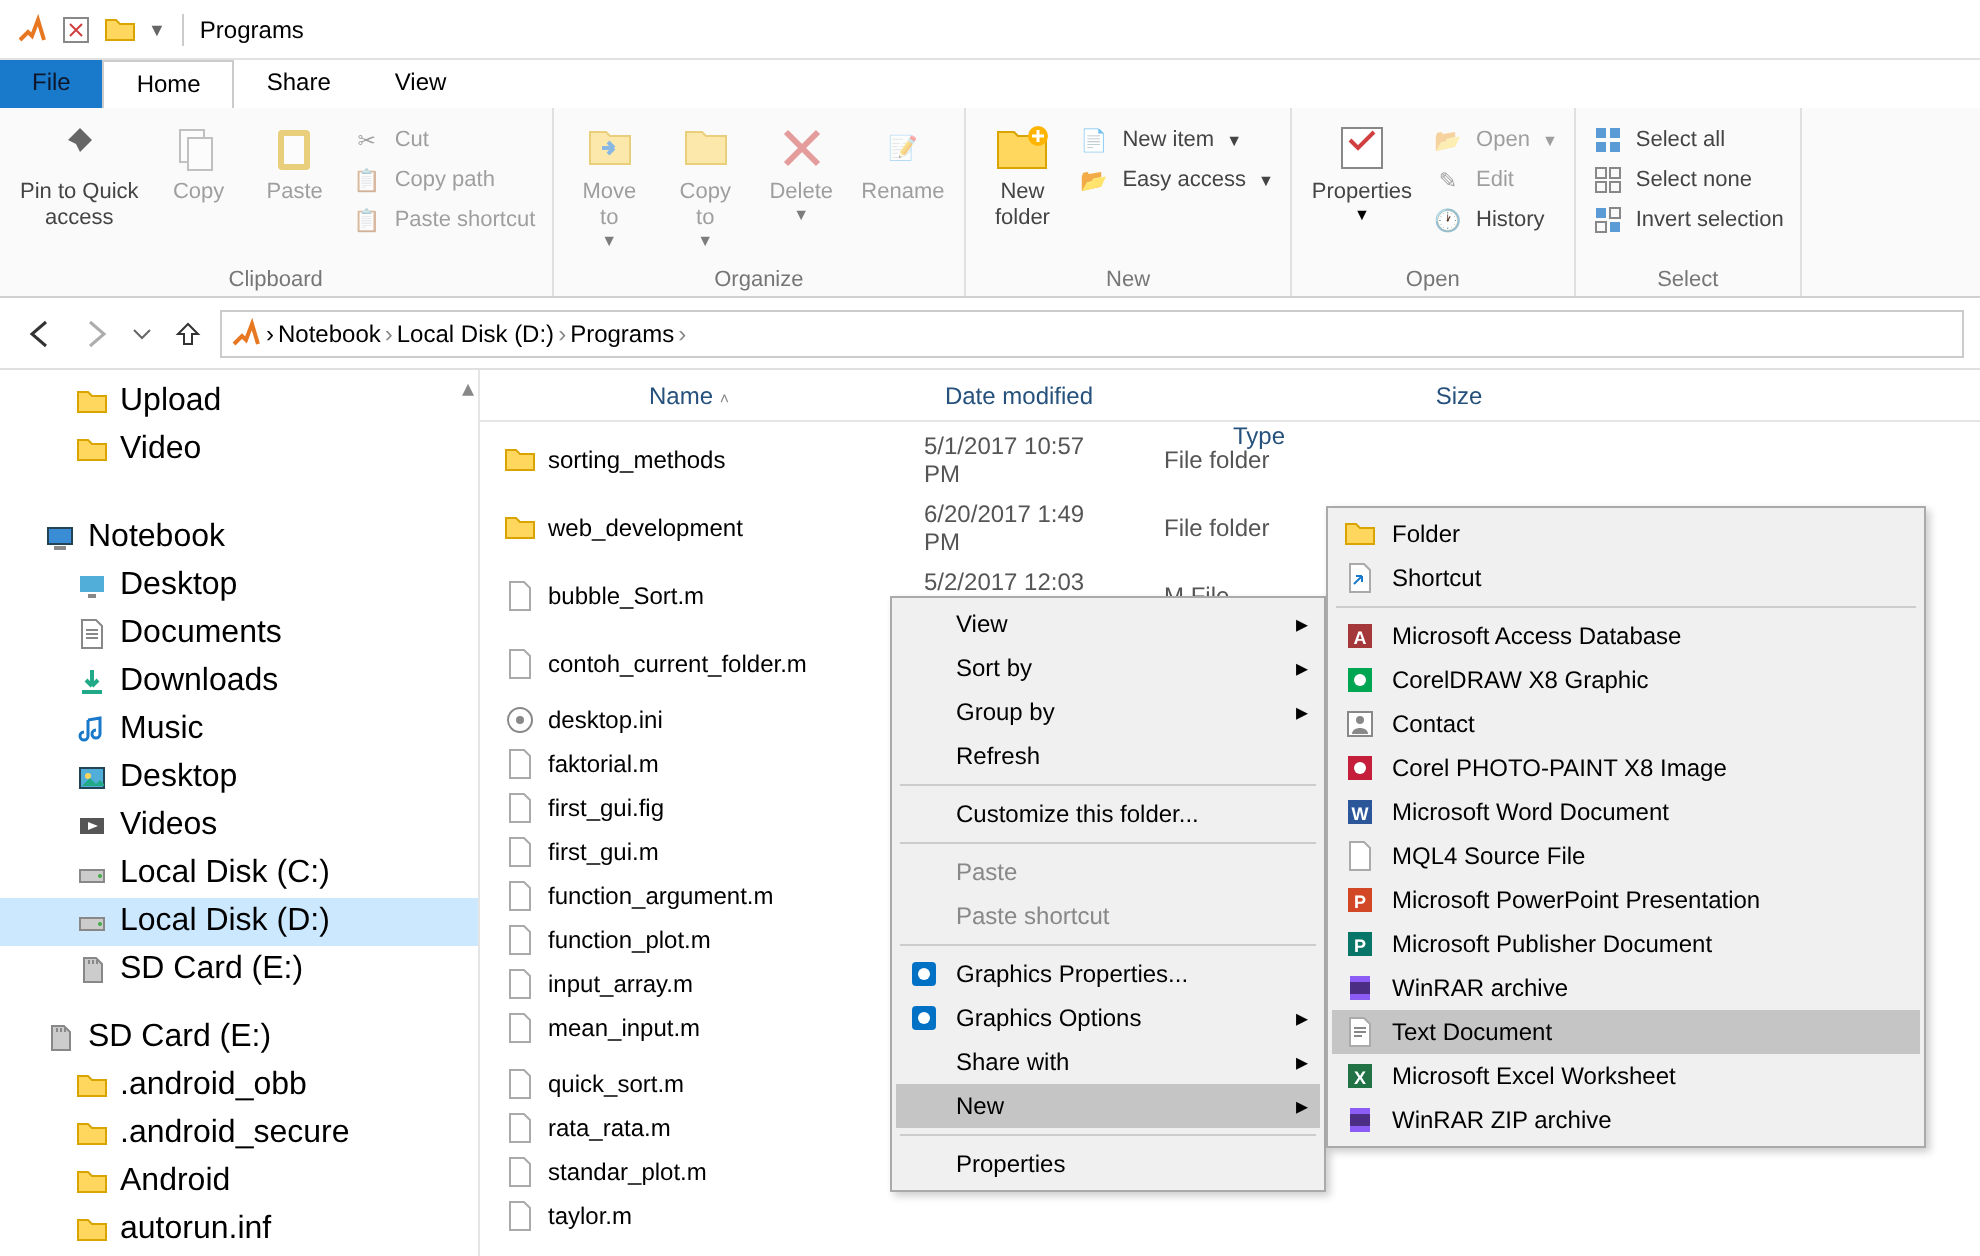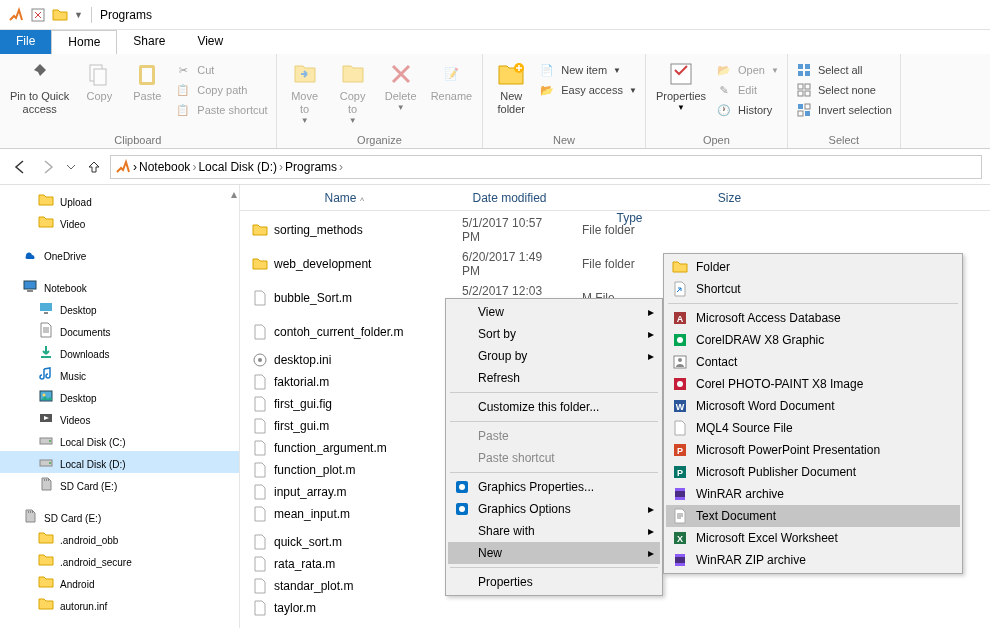--- a/index.html
+++ b/index.html
@@ -6,21 +6,21 @@
 body { font-size: 12px; background: #fff; width: 990px; height: 628px; overflow: hidden; position: relative; }
 
 .titlebar { height: 30px; display: flex; align-items: center; padding: 0 8px; background: #fff; border-bottom: 1px solid #e1e1e1; }
 .titlebar .qa { display: flex; gap: 6px; align-items: center; }
 .titlebar .qa .mico { width: 16px; height: 16px; }
 .titlebar .sep { width: 1px; height: 16px; background: #ccc; margin: 0 8px; }
 .titlebar .wtitle { font-size: 12px; }
 
 .tabbar { height: 24px; display: flex; background: #fff; }
 .tabbar .tab { padding: 4px 16px; font-size: 12px; cursor: pointer; }
-.tabbar .tab.file { background: #1979ca; color: #ffffff; }
+.tabbar .tab.file { background: #1979ca; color: #0f172a; }
 .tabbar .tab.active { border: 1px solid #ccc; border-bottom: none; }
 
 .ribbon { height: 95px; display: flex; border-bottom: 1px solid #d0d0d0; background: #fafafa; }
 .rgroup { display: flex; flex-direction: column; border-right: 1px solid #e0e0e0; padding: 2px 4px 0; }
 .rgroup .body { flex: 1; display: flex; align-items: flex-start; }
 .rgroup .glabel { text-align: center; font-size: 11px; color: #767676; padding: 2px 0; }
 .rbtn-lg { display: flex; flex-direction: column; align-items: center; padding: 2px 6px; cursor: pointer; min-width: 48px; }
 .rbtn-lg .ricon { width: 32px; height: 32px; display: flex; align-items: center; justify-content: center; }
 .rbtn-lg .rlabel { font-size: 11px; text-align: center; color: #444; line-height: 13px; }
 .rbtn-sm { display: flex; align-items: center; gap: 6px; padding: 2px 4px; cursor: pointer; font-size: 11px; color: #444; white-space: nowrap; }
@@ -29,21 +29,21 @@
 
 .navbar { height: 36px; display: flex; align-items: center; padding: 0 8px; gap: 4px; border-bottom: 1px solid #e0e0e0; }
 .navbtn { width: 24px; height: 24px; display: flex; align-items: center; justify-content: center; cursor: pointer; color: #666; }
 .crumbbox { flex: 1; height: 24px; border: 1px solid #ccc; display: flex; align-items: center; padding: 0 4px; gap: 2px; }
 .crumb { display: flex; align-items: center; gap: 2px; cursor: pointer; font-size: 12px; }
 .crumb .chev { color: #888; }
 
 .content { display: flex; height: calc(100% - 185px); }
 .sidebar { width: 240px; border-right: 1px solid #e5e5e5; overflow-y: auto; position: relative; }
 .sidebar .tree { padding: 4px 0; }
-.sidebar .titem { display: flex; align-items: flex-end; gap: 6px; padding: 3px 8px; cursor: pointer; font-size: 10px; }
+.sidebar .titem { display: flex; align-items: center; gap: 6px; padding: 3px 8px; cursor: pointer; font-size: 16px; }
 .sidebar .titem.selected { background: #cce8ff; }
 .sidebar .titem .ind { display: inline-block; }
 .sidebar .titem .ico { width: 16px; height: 16px; display: flex; align-items: center; justify-content: center; }
 
 .filepane { flex: 1; overflow: auto; }
 .fhead { display: flex; border-bottom: 1px solid #e5e5e5; height: 26px; align-items: center; }
 .fcol { padding: 4px 12px; font-size: 12px; color: #26517c; border-right: 1px solid transparent; text-align: center; }
 .fcol.name { width: 210px; }
 .fcol.date { width: 120px; }
 .fcol.type { width: 120px; margin-top: 40px; }
@@ -348,29 +348,20 @@
         <div class="titem">
           <span class="ind" style="width:24px"></span>
           <span class="ico">
             <svg width="16" height="16">
               <path d="M1 3h5l2 2h7v8H1z" fill="#ffd75e" stroke="#d9a400"></path>
             </svg>
           </span>
           <span>Video</span>
         </div>
         <div style="height: 10px;"></div>
-        <div class="titem">
-          <span class="ind" style="width:8px"></span>
-          <span class="ico">
-            <svg width="16" height="16">
-              <path d="M4 10a3 3 0 016-1 2.5 2.5 0 012 4H5a2 2 0 01-1-3z" fill="#0a62c1"></path>
-            </svg>
-          </span>
-          <span>OneDrive</span>
-        </div>
         <div style="height: 10px;"></div>
         <div class="titem">
           <span class="ind" style="width:8px"></span>
           <span class="ico">
             <svg width="16" height="16">
               <rect x="2" y="3" width="12" height="8" fill="#3a8dd4" stroke="#245"></rect>
               <rect x="5" y="12" width="6" height="2" fill="#888"></rect>
             </svg>
           </span>
           <span>Notebook</span>

